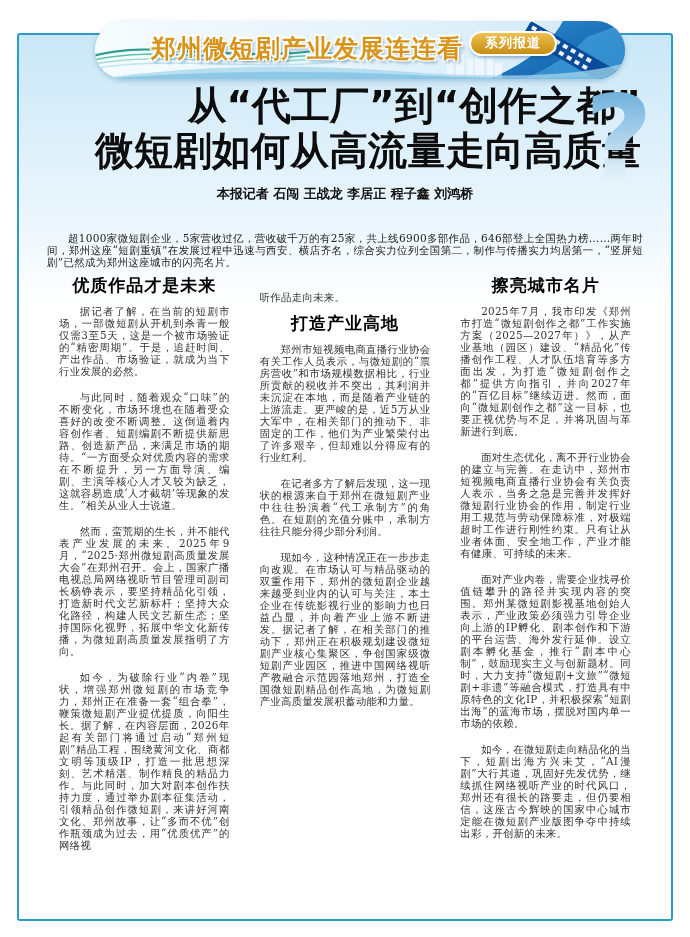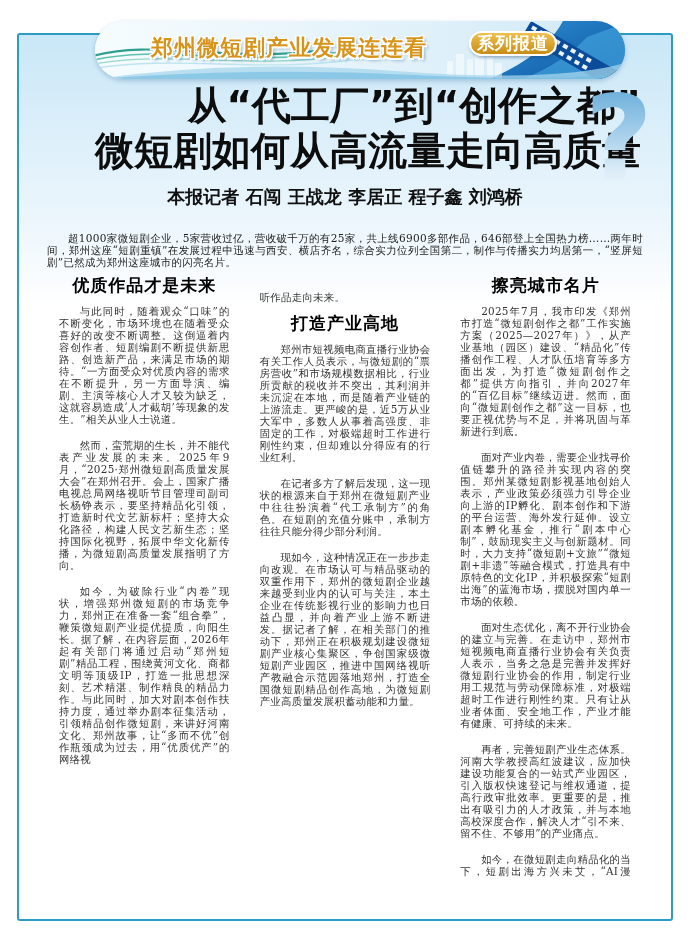--- a/index.html
+++ b/index.html
@@ -15,29 +15,29 @@
   
   .banner{
     position:absolute;left:76px;top:-14px;width:530px;height:58px;
     border-radius:29px;overflow:hidden;
     box-shadow:0 2px 5px rgba(25,85,140,.28);
     background:#eaf6fc;
   }
   .banner svg{position:absolute;left:0;top:0;width:100%;height:100%;}
   .banner-title{
     position:absolute;left:56px;top:50%;transform:translateY(-56%);
-    font-size:22px;font-weight:900;letter-spacing:1px;white-space:nowrap;
+    font-size:25px;font-weight:900;letter-spacing:1px;white-space:nowrap;
     color:#d8941a;
     text-shadow:-1.5px -1.5px 0 #fff,1.5px -1.5px 0 #fff,-1.5px 1.5px 0 #fff,1.5px 1.5px 0 #fff,3px 3px 3px rgba(10,70,130,.35);
   }
   .banner-badge{
     position:absolute;left:374px;top:10px;width:88px;height:25px;box-sizing:border-box;
     border-radius:14px;border:2px solid #ffffff;
     background:linear-gradient(180deg,#eec04f 0%,#c78d12 100%);
-    color:#ffffff;font-size:17px;font-weight:bold;letter-spacing:1px;
+    color:#ffffff;font-size:13px;font-weight:bold;letter-spacing:1px;
     text-align:center;line-height:20px;
     box-shadow:1px 2px 3px rgba(20,60,110,.35);
   }
   
   .headline{
     margin:48px 30px 0;text-align:right;
     font-size:39px;line-height:1.16;font-weight:900;color:#0d0d0d;
     font-family:"DejaVu Sans",sans-serif;white-space:nowrap;
   }
   .qmark{
@@ -46,32 +46,32 @@
     color:#a9cfe9;
   }
   @supports ((-webkit-background-clip:text) or (background-clip:text)){
     .qmark{
       background:linear-gradient(180deg,#5fa8d6 0%,#9cc9e8 40%,#dcedf8 78%,#eef7fc 100%);
       -webkit-background-clip:text;background-clip:text;color:transparent;
     }
   }
   .byline{
     margin-top:12px;text-align:center;
-    font-family:"DejaVu Serif",serif;font-size:18px;font-weight:bold;color:#111;
+    font-family:"DejaVu Serif",serif;font-size:13px;font-weight:bold;color:#111;
   }
   
   .intro{
-    margin:24px 28px 0;
+    margin:30px 28px 0;
     font-family:"DejaVu Serif",serif;font-size:10.5px;line-height:1.12;
     color:#222;text-align:justify;letter-spacing:.3px;
   }
   .intro p{margin:0;text-indent:2em;}
   
   .columns{
-    display:flex;gap:2px;margin:8px 26px 0;height:600px;overflow:hidden;justify-content:flex-end;
+    display:flex;gap:2px;margin:8px 26px 0;height:600px;overflow:hidden;
   }
   .col{
     flex:1;min-width:0;
     font-family:"DejaVu Serif",serif;font-size:10.4px;line-height:12px;
     color:#333;text-align:justify;letter-spacing:.3px;
   }
   .col h2{
     font-family:"DejaVu Sans",sans-serif;font-size:17px;font-weight:900;
     color:#000;text-align:center;letter-spacing:1px;margin:2px 0 9px;
   }
@@ -156,37 +156,37 @@
     <div class="byline">本报记者 石闯 王战龙 李居正 程子鑫 刘鸿桥</div>
 
     <div class="intro">
       <p>超1000家微短剧企业，5家营收过亿，营收破千万的有25家，共上线6900多部作品，646部登上全国热力榜……两年时间，郑州这座“短剧重镇”在发展过程中迅速与西安、横店齐名，综合实力位列全国第二，制作与传播实力均居第一，“竖屏短剧”已然成为郑州这座城市的闪亮名片。</p>
     </div>
 
     <div class="columns">
 
       <div class="col">
         <h2>优质作品才是未来</h2>
+        <p>据记者了解，在当前的短剧市场，一部微短剧从开机到杀青一般仅需3至5天，这是一个被市场验证的“精密周期”。于是，追赶时间、产出作品、市场验证，就成为当下行业发展的必然。</p>
         <p>与此同时，随着观众“口味”的不断变化，市场环境也在随着受众喜好的改变不断调整。这倒逼着内容创作者、短剧编剧不断提供新思路、创造新产品，来满足市场的期待。“一方面受众对优质内容的需求在不断提升，另一方面导演、编剧、主演等核心人才又较为缺乏，这就容易造成‘人才截胡’等现象的发生。”相关从业人士说道。</p>
         <p>然而，蛮荒期的生长，并不能代表产业发展的未来。2025年9月，“2025·郑州微短剧高质量发展大会”在郑州召开。会上，国家广播电视总局网络视听节目管理司副司长杨铮表示，要坚持精品化引领，打造新时代文艺新标杆；坚持大众化路径，构建人民文艺新生态；坚持国际化视野，拓展中华文化新传播，为微短剧高质量发展指明了方向。</p>
         <p>如今，为破除行业“内卷”现状，增强郑州微短剧的市场竞争力，郑州正在准备一套“组合拳”，鞭策微短剧产业提优提质，向阳生长。据了解，在内容层面，2026年起有关部门将通过启动“郑州短剧”精品工程，围绕黄河文化、商都文明等顶级IP，打造一批思想深刻、艺术精湛、制作精良的精品力作。与此同时，加大对剧本创作扶持力度，通过举办剧本征集活动，引领精品创作微短剧，来讲好河南文化、郑州故事，让“多而不优”创作瓶颈成为过去，用“优质优产”的网络视</p>
       </div>
 
       <div class="col">
         <p class="lead-in">听作品走向未来。</p>
         <h2 class="after-lead">打造产业高地</h2>
-        <p>郑州市短视频电商直播行业协会有关工作人员表示，与微短剧的“票房营收”和市场规模数据相比，行业所贡献的税收并不突出，其利润并未沉淀在本地，而是随着产业链的上游流走。更严峻的是，近5万从业大军中，多数人从事着高强度、非固定的工作，对极端超时工作进行刚性约束，但却难以分得应有的行业红利。</p>
+        <p>郑州市短视频电商直播行业协会有关工作人员表示，与微短剧的“票房营收”和市场规模数据相比，行业所贡献的税收并不突出，其利润并未沉淀在本地，而是随着产业链的上游流走。更严峻的是，近5万从业大军中，在相关部门的推动下、非固定的工作，他们为产业繁荣付出了许多艰辛，但却难以分得应有的行业红利。</p>
         <p>在记者多方了解后发现，这一现状的根源来自于郑州在微短剧产业中往往扮演着“代工承制方”的角色。在短剧的充值分账中，承制方往往只能分得少部分利润。</p>
         <p>现如今，这种情况正在一步步走向改观。在市场认可与精品驱动的双重作用下，郑州的微短剧企业越来越受到业内的认可与关注，本土企业在传统影视行业的影响力也日益凸显，并向着产业上游不断进发。据记者了解，在相关部门的推动下，郑州正在积极规划建设微短剧产业核心集聚区，争创国家级微短剧产业园区，推进中国网络视听产教融合示范园落地郑州，打造全国微短剧精品创作高地，为微短剧产业高质量发展积蓄动能和力量。</p>
       </div>
 
       <div class="col">
         <h2>擦亮城市名片</h2>
         <p>2025年7月，我市印发《郑州市打造“微短剧创作之都”工作实施方案（2025—2027年）》，从产业基地（园区）建设、“精品化”传播创作工程、人才队伍培育等多方面出发，为打造“微短剧创作之都”提供方向指引，并向2027年的“百亿目标”继续迈进。然而，面向“微短剧创作之都”这一目标，也要正视优势与不足，并将巩固与革新进行到底。</p>
+        <p>面对生态优化，离不开行业协会的建立与完善。在走访中，郑州市短视频电商直播行业协会有关负责人表示，当务之急是完善并发挥好微短剧行业协会的作用，制定行业用工规范与劳动保障标准，对极端超时工作进行刚性约束。只有让从业者体面、安全地工作，产业才能有健康、可持续的未来。</p>
         <p>面对产业内卷，需要企业找寻价值链攀升的路径并实现内容的突围。郑州某微短剧影视基地创始人表示，产业政策必须强力引导企业向上游的IP孵化、剧本创作和下游的平台运营、海外发行延伸。设立剧本孵化基金，推行“剧本中心制”，鼓励现实主义与创新题材。同时，大力支持“微短剧+文旅”“微短剧+非遗”等融合模式，打造具有中原特色的文化IP，并积极探索“短剧出海”的蓝海市场，摆脱对国内单一市场的依赖。</p>
-        <p>面对生态优化，离不开行业协会的建立与完善。在走访中，郑州市短视频电商直播行业协会有关负责人表示，当务之急是完善并发挥好微短剧行业协会的作用，制定行业用工规范与劳动保障标准，对极端超时工作进行刚性约束。只有让从业者体面、安全地工作，产业才能有健康、可持续的未来。</p>
-        <p>再者，完善短剧产业生态体系。河南大学教授高红波建议，应加快建设功能复合的一站式产业园区，引入版权快速登记与维权通道，提高行政审批效率。更重要的是，推出有吸引力的人才政策，并与本地高校深度合作，解决人才“引不来、留不住、不够用”的产业痛点。</p>
         <p>如今，在微短剧走向精品化的当下，短剧出海方兴未艾，“AI漫剧”大行其道，巩固好先发优势，继续抓住网络视听产业的时代风口，郑州还有很长的路要走，但仍要相信，这座古今辉映的国家中心城市定能在微短剧产业版图争夺中持续出彩，开创新的未来。</p>
       </div>
 
     </div>
   </div>
 </div>
 
 </body></html>

